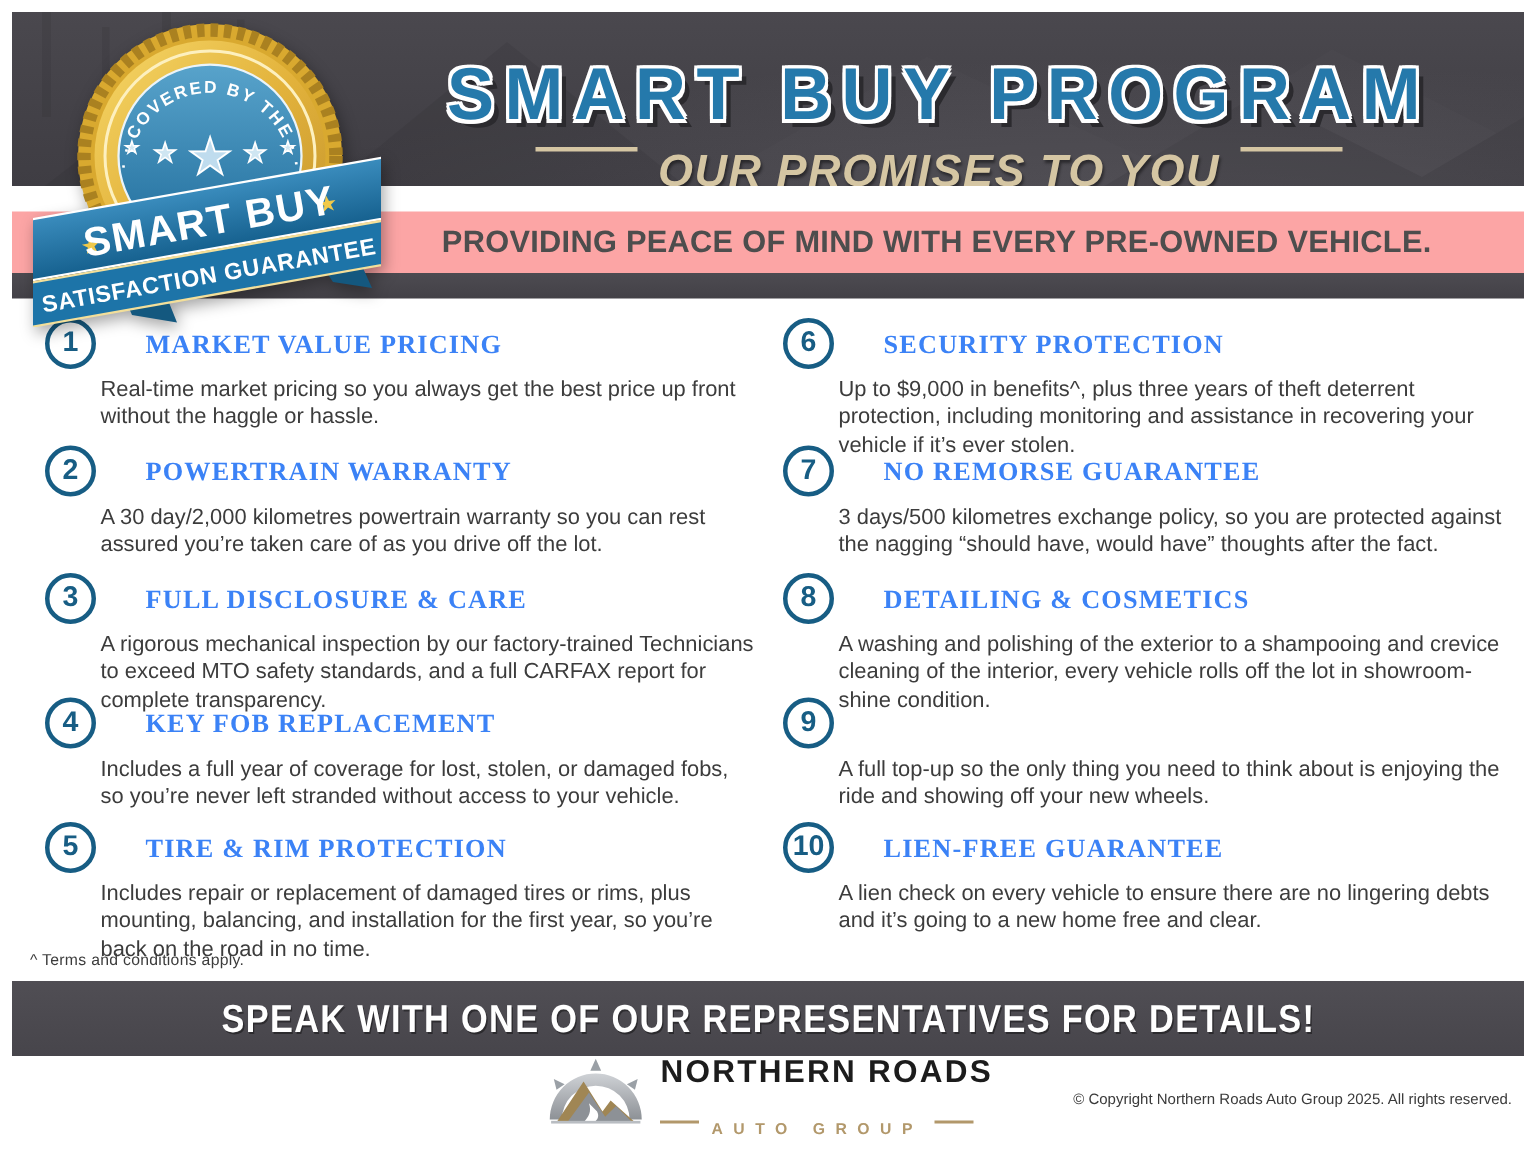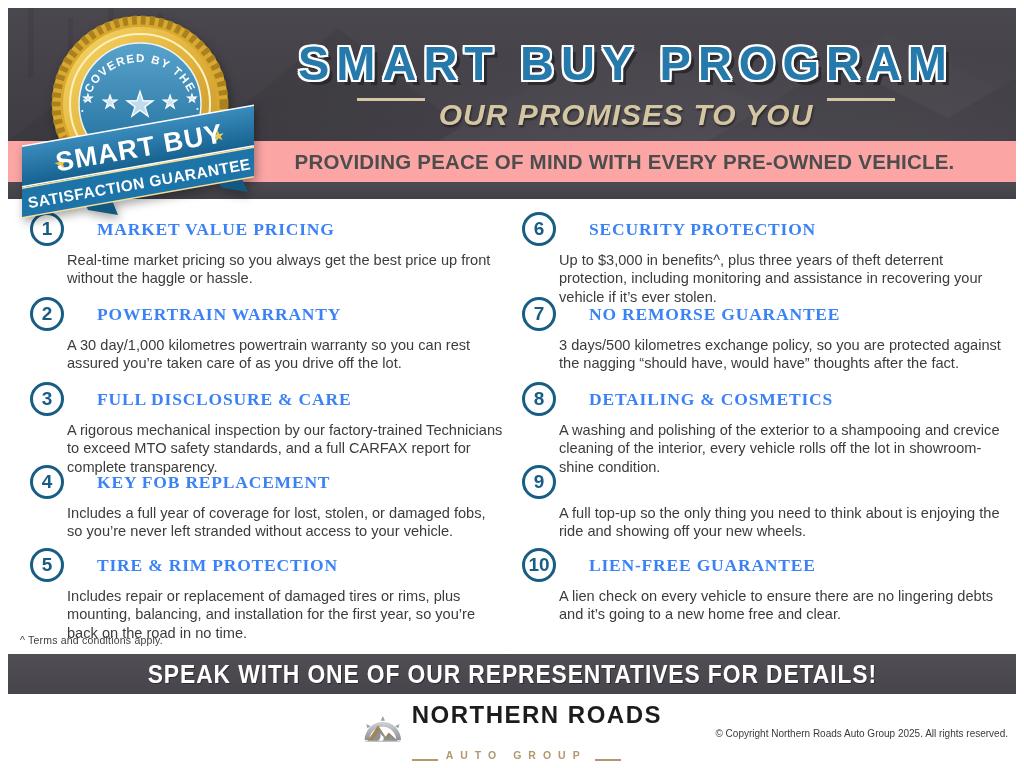--- a/index.html
+++ b/index.html
@@ -3,21 +3,21 @@
 <meta charset="utf-8">
 <style>
   * { margin:0; padding:0; box-sizing:border-box; }
   html,body { width:1024px; height:768px; }
   body { font-family:"Liberation Sans", sans-serif; background:#ffffff; position:relative; overflow:hidden; }
 
   .page { position:absolute; inset:0; background:#ffffff; }
 
   
   .header {
-    position:absolute; top:8px; left:8px; width:1008px; height:133px;
+    position:absolute; top:8px; left:8px; width:1008px; height:116px;
     background:
       radial-gradient(ellipse at 75% 120%, rgba(120,118,124,.35), rgba(0,0,0,0) 55%),
       linear-gradient(180deg, #4a484e 0%, #434147 60%, #3f3d43 100%);
     overflow:hidden;
   }
   .header-texture { position:absolute; inset:0; opacity:.18; }
   .header-inner { position:absolute; top:0; left:228px; right:0; height:100%;
     display:flex; flex-direction:column; align-items:center; justify-content:flex-start; padding-top:27px; }
   .main-title {
     font-size:47px; font-weight:800; letter-spacing:7px; color:#2579ab; white-space:nowrap;
@@ -59,31 +59,31 @@
     color:#175d84; font-weight:700; font-size:19px;
   }
   .promise-title { font-size:17.5px; font-weight:700; color:#3b82f6; letter-spacing:.8px; margin-left:33px; white-space:nowrap;font-family:Liberation Serif, serif; }
   .promise-body { margin-left:37px; margin-top:5px; font-size:14.6px; line-height:1.26; color:#3c3c3c; }
   .col-left  .promise-body { width:438px; }
   .col-right .promise-body { width:448px; }
 
   .footnote { position:absolute; top:634px; left:20px; font-size:10.5px; color:#3c3c3c; letter-spacing:.2px;text-align:center; }
 
   
-  .cta-band { position:absolute; top:654px; left:8px; width:1008px; height:40px;
+  .cta-band { position:absolute; top:654px; left:8px; width:1008px; height:50px;
     background:linear-gradient(180deg,#504e54,#47454b); display:flex; align-items:center; justify-content:center; }
   .cta-text { color:#ffffff; font-size:26px; font-weight:700; letter-spacing:1px; white-space:nowrap;
     transform:scaleX(.88); text-shadow:1px 1px 0 rgba(0,0,0,.4); }
 
   
   .footer-logo { position:absolute; top:700px; left:50%; transform:translateX(-50%); width:300px; height:62px;
     display:flex; align-items:center; }
   .logo-text { display:flex; flex-direction:column; margin-left:8px; }
-  .logo-line1 { font-size:24px; font-weight:800; color:#1c1c1c; letter-spacing:1.5px; white-space:nowrap; }
-  .logo-line2-row { display:flex; align-items:flex-end; gap:8px; margin-top:20px; }
+  .logo-line1 { font-size:21px; font-weight:800; color:#1c1c1c; letter-spacing:1.5px; white-space:nowrap; }
+  .logo-line2-row { display:flex; align-items:flex-start; gap:8px; margin-top:20px; }
   .logo-dash { width:26px; height:2px; background:#b2986b; }
   .logo-line2 { font-size:10.5px; font-weight:700; color:#b2986b; letter-spacing:7px; white-space:nowrap; }
   .copyright { position:absolute; top:728px; right:16px; font-size:10px; color:#3a3a3a; }
 </style>
 </head>
 <body>
 
 <div class="page">
 
   <div class="header">
@@ -177,21 +177,21 @@
           </div>
         <p class="promise-body">Real-time market pricing so you always get the best price up front without the haggle or hassle.</p>
       </div>
       <div class="promise">
         <div class="promise-head">
             <span class="num-circle">
               <span>2</span>
             </span>
             <span class="promise-title">POWERTRAIN WARRANTY</span>
           </div>
-        <p class="promise-body">A 30 day/1,000 kilometres powertrain warranty so you can rest assured you’re taken care of as you drive off the lot.</p>
+        <p class="promise-body">A 30 day/2,000 kilometres powertrain warranty so you can rest assured you’re taken care of as you drive off the lot.</p>
       </div>
       <div class="promise">
         <div class="promise-head">
             <span class="num-circle">
               <span>3</span>
             </span>
             <span class="promise-title">FULL DISCLOSURE &amp; CARE</span>
           </div>
         <p class="promise-body">A rigorous mechanical inspection by our factory-trained Technicians to exceed MTO safety standards, and a full CARFAX report for complete transparency.</p>
       </div>
@@ -215,21 +215,21 @@
       </div>
     </div>
     <div class="col col-right">
       <div class="promise">
         <div class="promise-head">
             <span class="num-circle">
               <span>6</span>
             </span>
             <span class="promise-title">SECURITY PROTECTION</span>
           </div>
-        <p class="promise-body">Up to $3,000 in benefits^, plus three years of theft deterrent protection, including monitoring and assistance in recovering your vehicle if it’s ever stolen.</p>
+        <p class="promise-body">Up to $9,000 in benefits^, plus three years of theft deterrent protection, including monitoring and assistance in recovering your vehicle if it’s ever stolen.</p>
       </div>
       <div class="promise">
         <div class="promise-head">
             <span class="num-circle">
               <span>7</span>
             </span>
             <span class="promise-title">NO REMORSE GUARANTEE</span>
           </div>
         <p class="promise-body">3 days/500 kilometres exchange policy, so you are protected against the nagging “should have, would have” thoughts after the fact.</p>
       </div>

